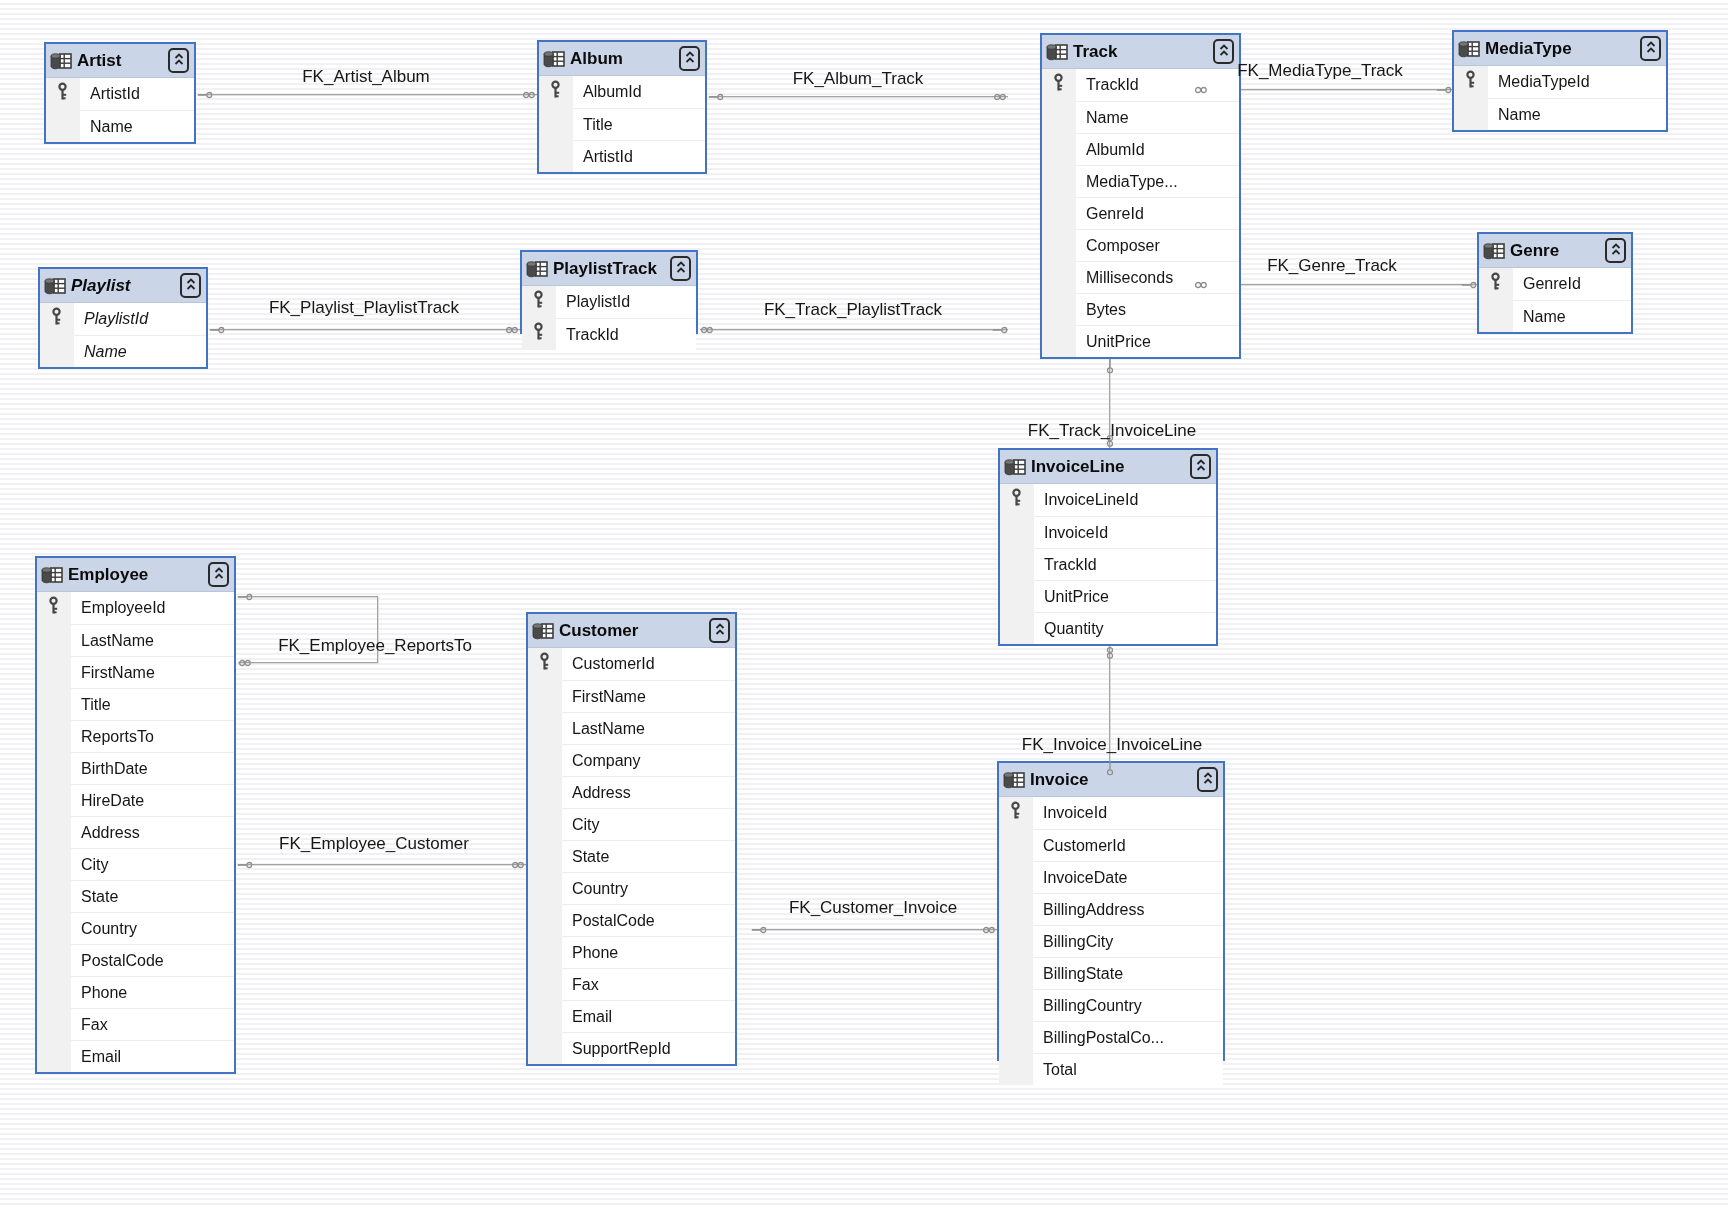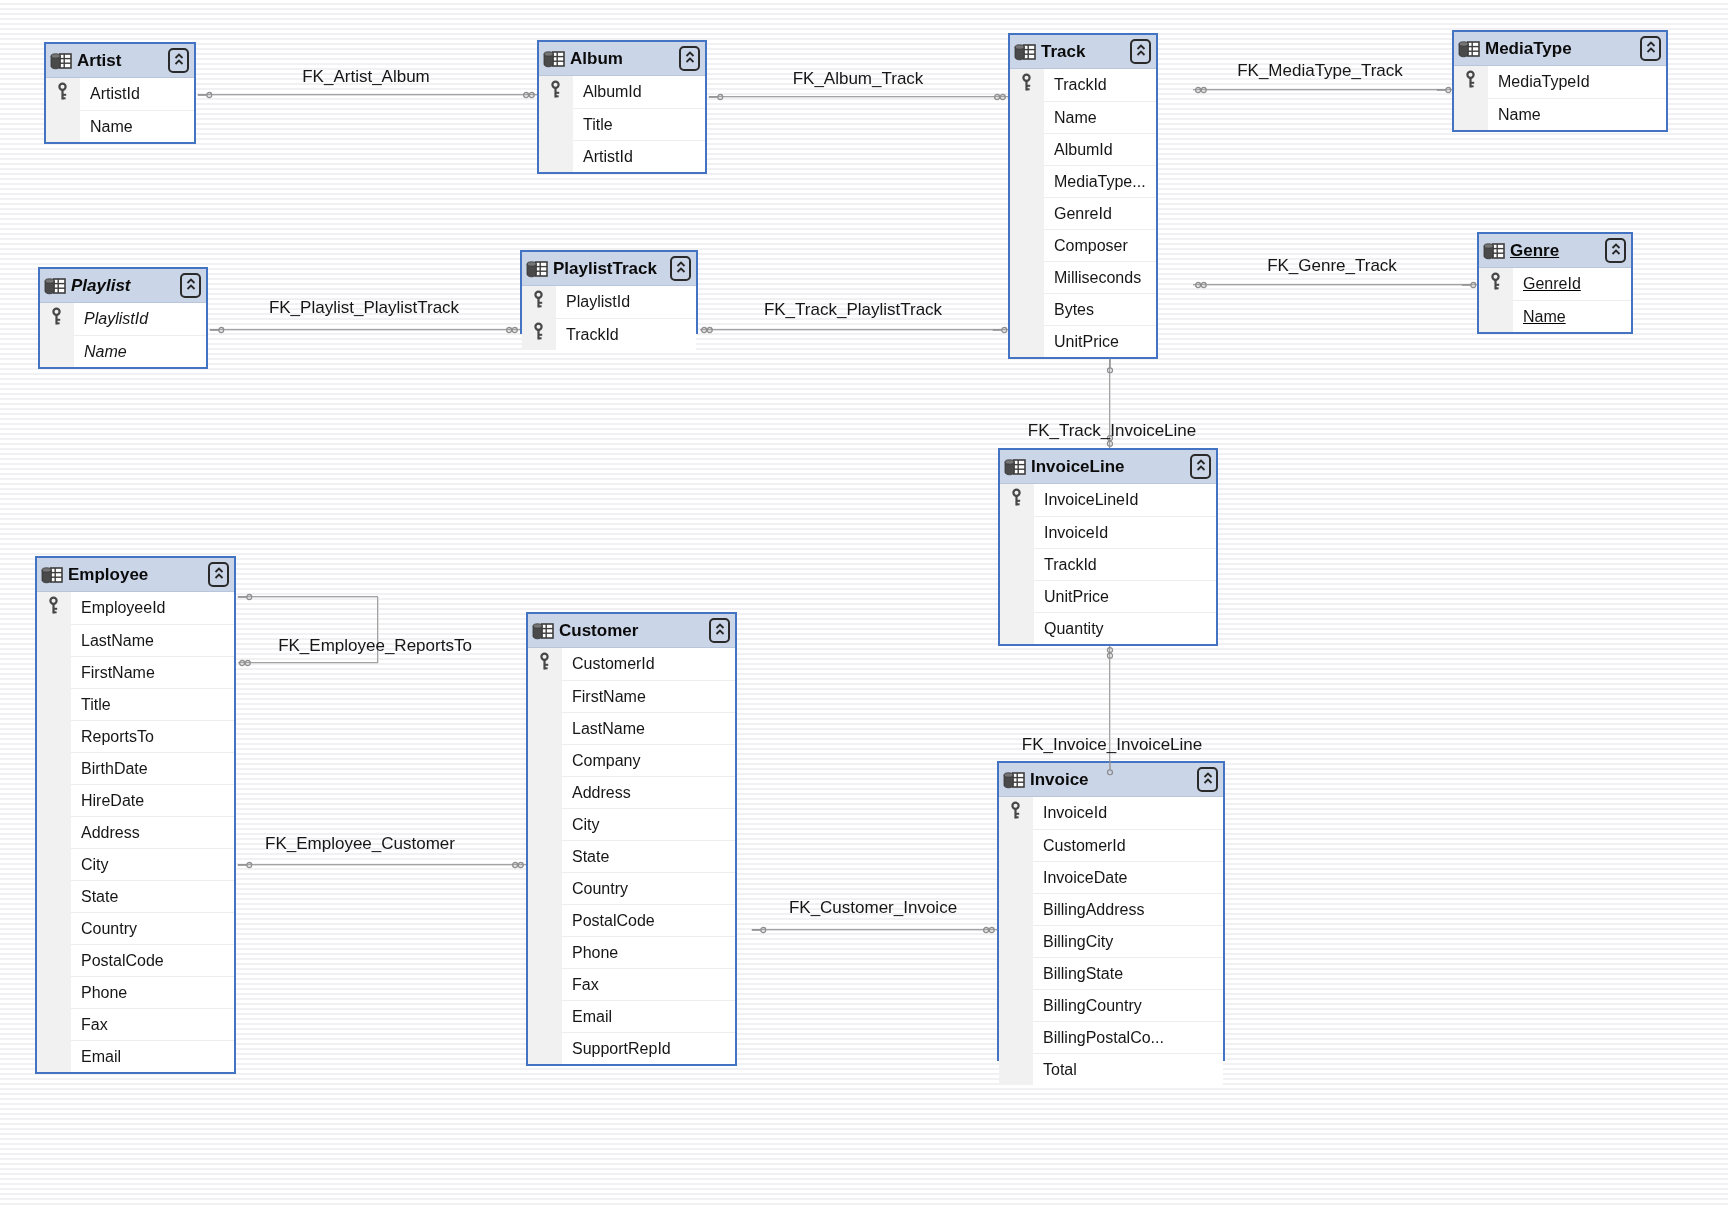--- a/index.html
+++ b/index.html
@@ -211,21 +211,21 @@
         <line x1="0" y1="4.5" x2="9" y2="4.5" stroke="#8f8f8f" stroke-width="1.3"></line>
         <circle cx="11.8" cy="4.5" r="2.5" fill="none" stroke="#8f8f8f" stroke-width="1.3"></circle>
       </svg>
     </span>
     <span class="ep" style="left: 518px; top: 865px;">
       <svg width="13" height="9" viewBox="0 0 13 9">
         <circle cx="3.6" cy="4.5" r="2.5" fill="none" stroke="#8f8f8f" stroke-width="1.3"></circle>
         <circle cx="9.2" cy="4.5" r="2.5" fill="none" stroke="#8f8f8f" stroke-width="1.3"></circle>
       </svg>
     </span>
-    <div class="fk-label" style="left: 360px; top: 844px;">FK_Employee_Customer</div>
+    <div class="fk-label" style="left: 374px; top: 844px;">FK_Employee_Customer</div>
     <div class="lnh" style="left: 752px; top: 929px; width: 245px;"></div>
     <span class="ep" style="left: 759px; top: 930px;">
       <svg width="15" height="9" viewBox="0 0 15 9">
         <line x1="0" y1="4.5" x2="9" y2="4.5" stroke="#8f8f8f" stroke-width="1.3"></line>
         <circle cx="11.8" cy="4.5" r="2.5" fill="none" stroke="#8f8f8f" stroke-width="1.3"></circle>
       </svg>
     </span>
     <span class="ep" style="left: 989px; top: 930px;">
       <svg width="13" height="9" viewBox="0 0 13 9">
         <circle cx="3.6" cy="4.5" r="2.5" fill="none" stroke="#8f8f8f" stroke-width="1.3"></circle>
@@ -306,21 +306,21 @@
         <div class="frow">
           <div class="gut"></div>
           <div class="fld">Title</div>
         </div>
         <div class="frow">
           <div class="gut"></div>
           <div class="fld">ArtistId</div>
         </div>
       </div>
     </div>
-    <div class="tbl" style="left: 1008px; top: 33px; width: 150px; height: 326px;">
+    <div class="tbl" style="left: 1040px; top: 33px; width: 201px; height: 326px;">
       <div class="tbl-header">
         <span class="tbl-icon">
           <svg width="22" height="18" viewBox="0 0 22 18">
             <rect x="9.8" y="2" width="11.2" height="14" fill="#ffffff" stroke="#3e3e3e" stroke-width="1.6"></rect>
             <line x1="9.8" y1="6.6" x2="21" y2="6.6" stroke="#3e3e3e" stroke-width="1.4"></line>
             <line x1="9.8" y1="11.2" x2="21" y2="11.2" stroke="#3e3e3e" stroke-width="1.4"></line>
             <line x1="14.2" y1="2" x2="14.2" y2="16" stroke="#3e3e3e" stroke-width="1.4"></line>
             <path d="M1 4 L1 14.2 C1 15.6 3.1 16.8 5.6 16.8 C8.1 16.8 10.2 15.6 10.2 14.2 L10.2 4 Z" fill="#4a4a4a" stroke="#333333" stroke-width="0.8"></path>
             <ellipse cx="5.6" cy="4" rx="4.6" ry="2.2" fill="#757575" stroke="#333333" stroke-width="0.8"></ellipse>
           </svg>
@@ -410,21 +410,21 @@
               </svg></span>
           </div>
           <div class="fld">MediaTypeId</div>
         </div>
         <div class="frow">
           <div class="gut"></div>
           <div class="fld">Name</div>
         </div>
       </div>
     </div>
-    <div class="tbl" style="left: 1477px; top: 232px; width: 156px; height: 102px; text-decoration: underline;">
+    <div class="tbl" style="left: 1477px; top: 232px; width: 156px; height: 102px;">
       <div class="tbl-header">
         <span class="tbl-icon">
           <svg width="22" height="18" viewBox="0 0 22 18">
             <rect x="9.8" y="2" width="11.2" height="14" fill="#ffffff" stroke="#3e3e3e" stroke-width="1.6"></rect>
             <line x1="9.8" y1="6.6" x2="21" y2="6.6" stroke="#3e3e3e" stroke-width="1.4"></line>
             <line x1="9.8" y1="11.2" x2="21" y2="11.2" stroke="#3e3e3e" stroke-width="1.4"></line>
             <line x1="14.2" y1="2" x2="14.2" y2="16" stroke="#3e3e3e" stroke-width="1.4"></line>
             <path d="M1 4 L1 14.2 C1 15.6 3.1 16.8 5.6 16.8 C8.1 16.8 10.2 15.6 10.2 14.2 L10.2 4 Z" fill="#4a4a4a" stroke="#333333" stroke-width="0.8"></path>
             <ellipse cx="5.6" cy="4" rx="4.6" ry="2.2" fill="#757575" stroke="#333333" stroke-width="0.8"></ellipse>
           </svg>

